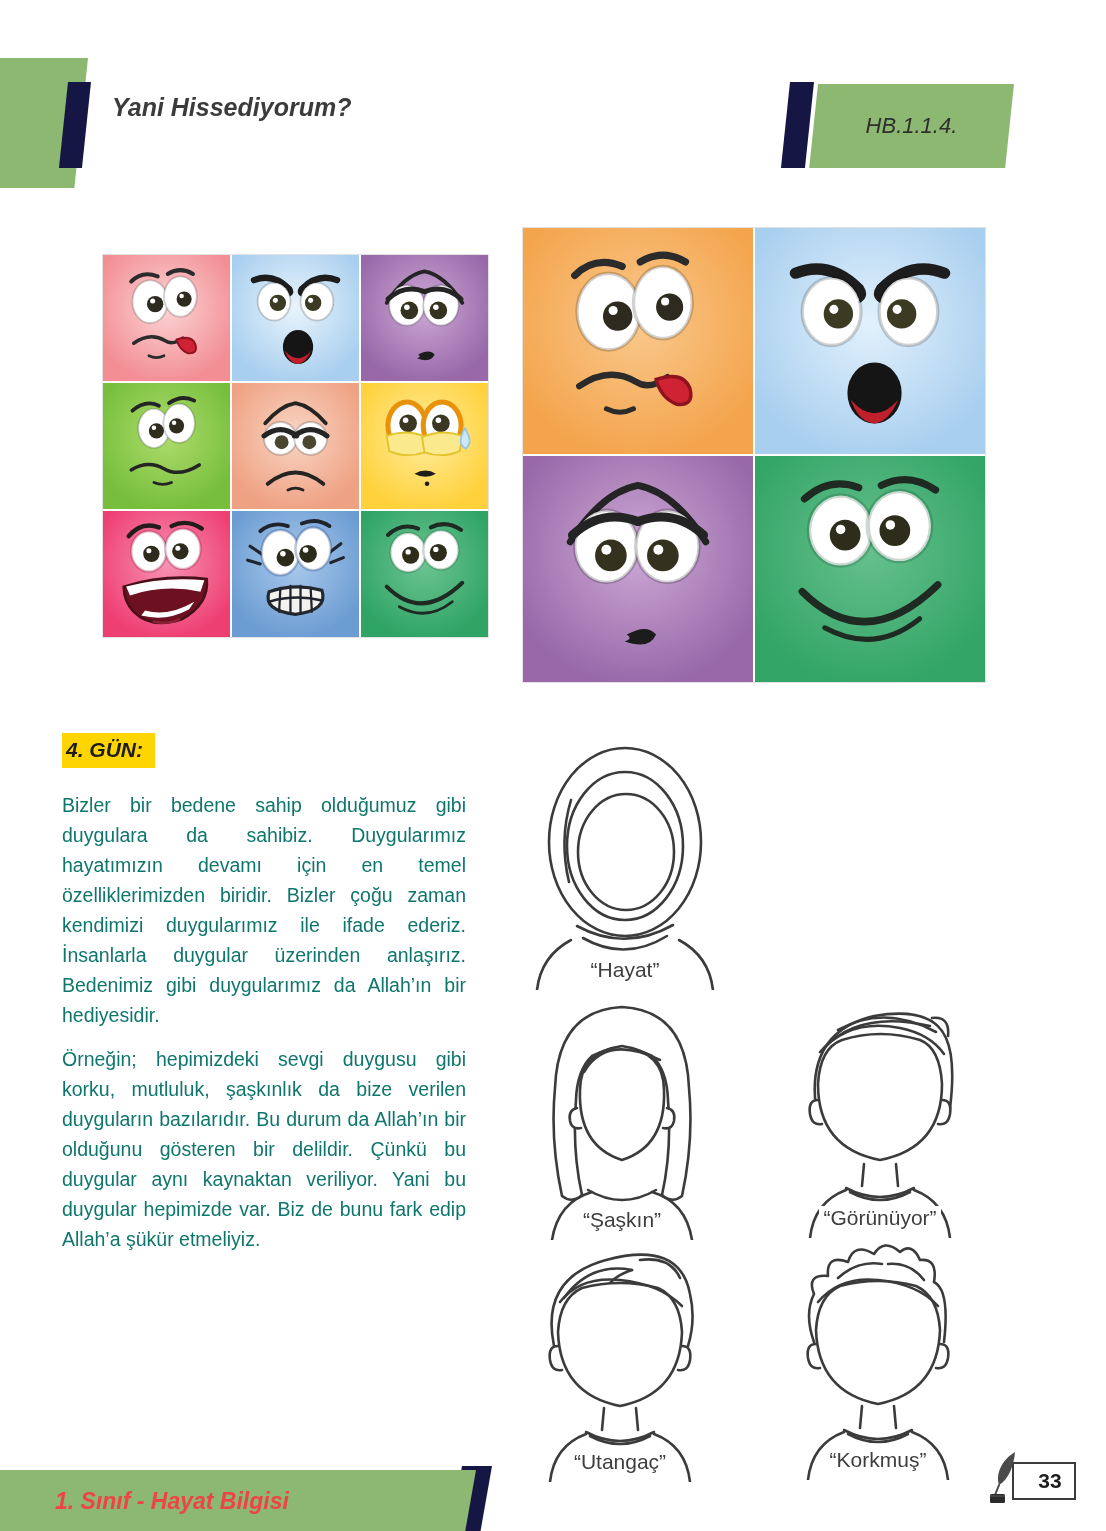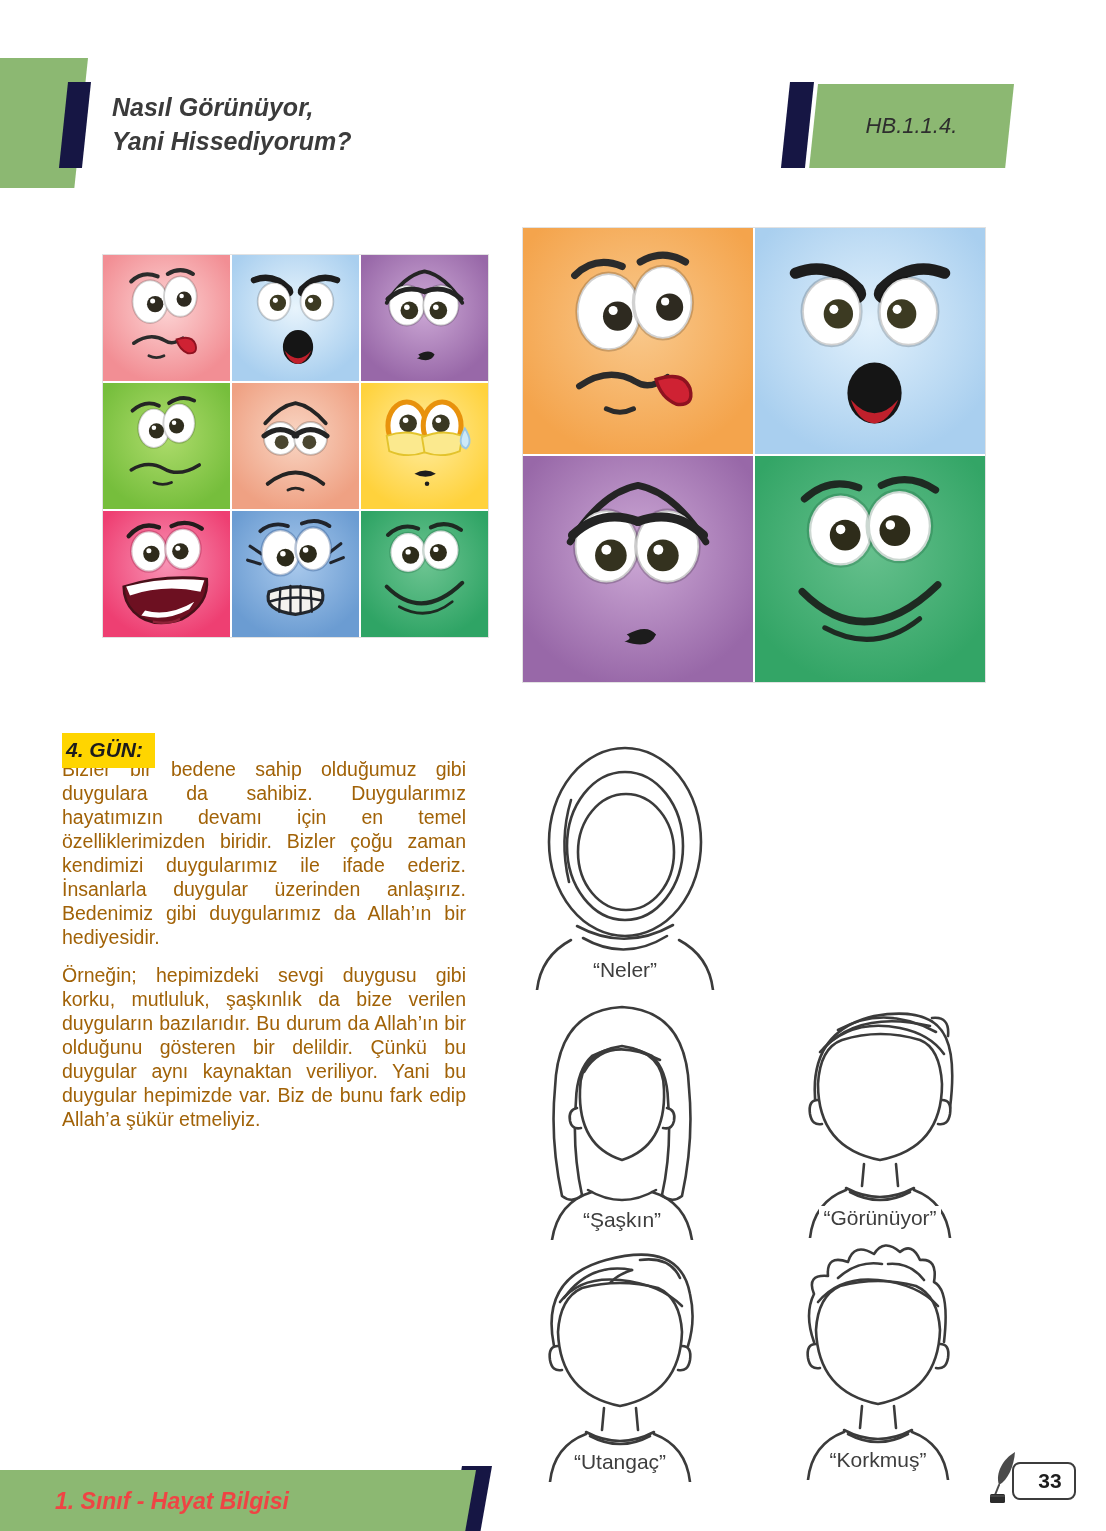--- a/index.html
+++ b/index.html
@@ -25,56 +25,55 @@
   #grid-left{left:103px;top:255px;width:385px;height:382px;
         grid-template-columns:repeat(3,1fr);grid-template-rows:repeat(3,1fr);}
   #grid-right{left:523px;top:228px;width:462px;height:454px;
         grid-template-columns:repeat(2,1fr);grid-template-rows:repeat(2,1fr);}
   .tile{position:relative;overflow:hidden;}
   .tile svg{display:block;width:100%;height:100%;}
 
   
   .day-badge{position:absolute;left:62px;top:733px;background:#FFD500;color:#1c1c1c;
         font-weight:bold;font-style:italic;font-size:21px;padding:5px 12px 6px 4px;z-index:2;}
-  .body-text{position:absolute;left:62px;top:757px;width:404px;font-size:19.5px;
-        line-height:24px;text-align:justify;color:#a16207;}
+  .body-text{position:absolute;left:62px;top:790px;width:404px;font-size:19.5px;
+        line-height:30px;text-align:justify;color:#0f766e;}
   .body-text p{margin:0 0 14px 0;}
 
   
   .portrait{position:absolute;width:200px;height:250px;}
   .portrait .figure, .portrait .figure svg{position:absolute;inset:0;width:100%;height:100%;}
   .portrait-label{position:absolute;left:0;right:0;bottom:8px;text-align:center;
         font-size:21px;color:#3e3e3e;z-index:2;}
   .portrait-label span{background:#fff;padding:0 4px;}
   .pp1{left:525px;top:740px;}  .pp2{left:778px;top:740px;}
   .pp3{left:522px;top:990px;}  .pp4{left:780px;top:988px;}
   .pp5{left:520px;top:1232px;} .pp6{left:778px;top:1230px;}
 
   
   .footer-navy{position:absolute;left:462px;top:1466px;width:30px;height:65px;background:#161644;
         transform:skewX(-10deg);transform-origin:top left;z-index:1;}
   .footer-green{position:absolute;left:-24px;top:1470px;width:500px;height:62px;background:#8CB872;
         transform:skewX(-10deg);transform-origin:top left;z-index:2;}
   .footer-label{position:absolute;left:55px;top:1488px;font-weight:bold;font-style:italic;
         font-size:23px;color:#ef4444;z-index:3;}
   .page-badge{position:absolute;left:1012px;top:1462px;width:64px;height:38px;background:#fff;
-        border:2px solid #3c3c3c;border-radius:8px;display:flex;align-items:center;
+        border:2px solid #3c3c3c;border-radius:0;display:flex;align-items:center;
         justify-content:center;font-weight:bold;font-size:21px;color:#1d1d1d;
         padding-left:12px;box-sizing:border-box;z-index:2;}
   .quill{position:absolute;left:988px;top:1450px;width:34px;height:54px;z-index:3;}
 </style>
 </head>
 <body>
 
 <div class="page">
 
   <div class="hdr-green-left"></div>
   <div class="hdr-navy-left"></div>
   <div class="page-title">
-    <div>Nasıl Görünüyor,</div>
     <div>Yani Hissediyorum?</div>
   </div>
   <div class="hdr-navy-right"></div>
   <div class="hdr-green-right">
     <span>HB.1.1.4.</span>
   </div>
 
   <div id="grid-left" class="emo-grid">
       <div class="tile" style="background: radial-gradient(circle at 50% 42%, rgb(252, 212, 212) 0%, rgb(242, 142, 148) 78%);">
         <svg viewBox="0 0 100 100">
@@ -309,21 +308,21 @@
             <path d="M188 250 Q184 216 154 200"></path>
    <ellipse cx="100" cy="102" rx="76" ry="94" fill="#fff"></ellipse>
    <ellipse cx="100" cy="106" rx="58" ry="74" fill="#fff"></ellipse>
    <ellipse cx="101" cy="112" rx="48" ry="58" fill="#fff"></ellipse>
    <path d="M46 60 Q34 100 44 142"></path>
    <path d="M52 186 Q100 212 148 185"></path>
             <path d="M58 198 Q100 222 142 196"></path>
           </g>
         </svg>
       </div>
-    <div class="portrait-label"><span>“Neler”</span></div>
+    <div class="portrait-label"><span>“Hayat”</span></div>
   </div>
   <div class="portrait pp3">
     <div class="figure">
         <svg viewBox="0 0 200 250">
           <g fill="none" stroke="#3b3b3b" stroke-width="2.6" stroke-linecap="round" stroke-linejoin="round">
    <path d="M30 250 Q36 212 70 202"></path>
             <path d="M170 250 Q164 212 130 202"></path>
    <path d="M66 200 Q100 220 134 200"></path>
    <path d="M40 206 Q28 150 33 98 Q36 20 100 17 Q164 20 167 98 Q172 150 160 206 Q150 214 140 205 Q150 160 146 110 Q145 80 130 66 Q100 50 70 66 Q55 80 54 110 Q50 160 60 205 Q50 214 40 206 Z" fill="#fff"></path>
    <path d="M55 118 q-9 2 -7 13 q2 9 11 7" fill="#fff"></path>

